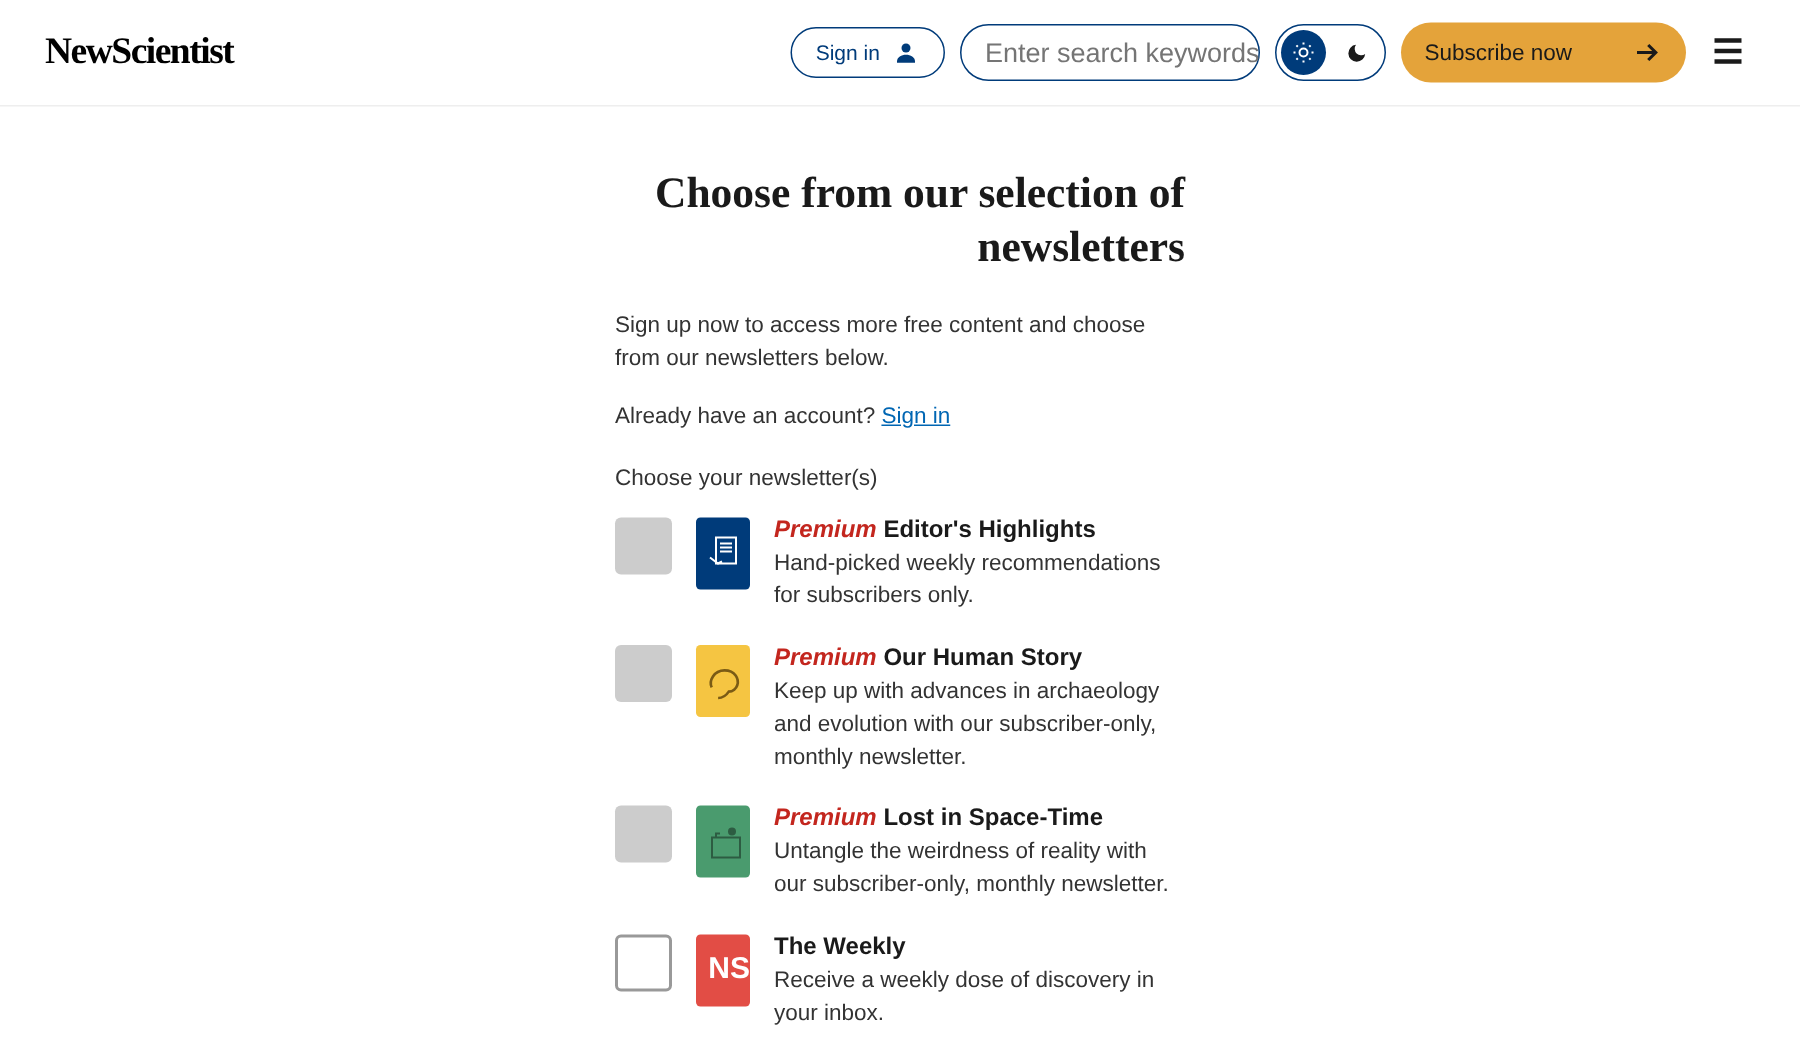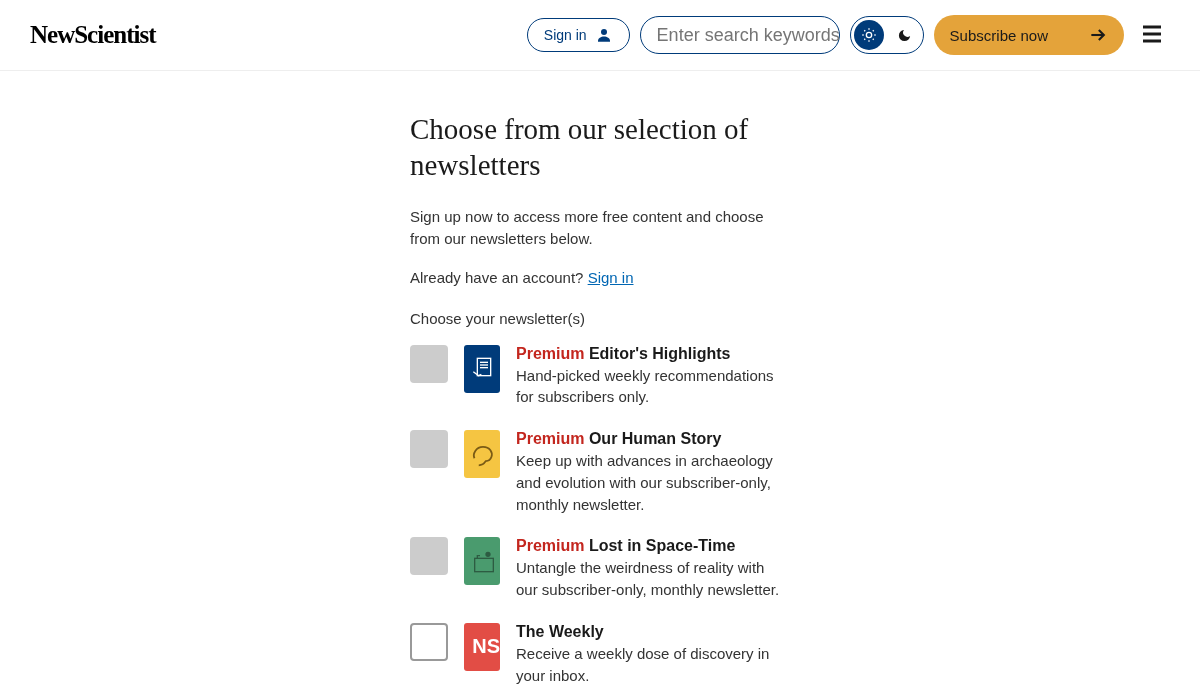--- a/index.html
+++ b/index.html
@@ -10,34 +10,34 @@
     .signin-btn { display: flex; align-items: center; gap: 8px; border: 1px solid #003b7a; border-radius: 22px; padding: 7px 16px; background: #fff; color: #003b7a; font-size: 14px; cursor: pointer; }
     .search-wrap { display: flex; align-items: center; border: 1px solid #003b7a; border-radius: 22px; padding: 3px 3px 3px 16px; width: 200px; background: #fff; }
     .search-input { border: none; outline: none; flex: 1; font-size: 18px; color: #555; background: transparent; }
     .search-btn { width: 30px; height: 30px; border-radius: 50%; background: #003b7a; border: none; display: flex; align-items: center; justify-content: center; cursor: pointer; }
     .theme-toggle { display: flex; align-items: center; gap: 6px; border: 1px solid #003b7a; border-radius: 22px; padding: 3px; background: #fff; cursor: pointer; }
     .theme-sun { width: 30px; height: 30px; border-radius: 50%; background: #003b7a; display: flex; align-items: center; justify-content: center; }
     .theme-moon { width: 30px; height: 30px; display: flex; align-items: center; justify-content: center; }
     .subscribe-btn { display: flex; align-items: center; justify-content: space-between; gap: 40px; background: #e4a33a; border: none; border-radius: 22px; padding: 10px 16px; font-size: 15px; color: #1a1a1a; cursor: pointer; }
     .menu-btn { background: none; border: none; cursor: pointer; padding: 4px; }
     .content { max-width: 420px; margin: 40px auto 0 auto; padding: 0 20px; }
-    h1 { font-family: Georgia, 'Times New Roman', serif; font-weight: 400; font-size: 29px; line-height: 1.25; margin-bottom: 22px; color: #1a1a1a; }
+    h1 { font-family: Georgia, 'Times New Roman', serif; font-weight: 700; font-size: 29px; line-height: 1.25; margin-bottom: 22px; color: #1a1a1a; text-align: right; }
     .intro { font-size: 15px; color: #333; line-height: 1.5; margin-bottom: 18px; }
     .account-line { font-size: 15px; color: #333; margin-bottom: 24px; }
     .signin-link { color: #0066b3; text-decoration: underline; cursor: pointer; }
     .choose-label { font-size: 15px; color: #333; margin-bottom: 18px; }
     .newsletter-list { display: flex; flex-direction: column; gap: 22px; }
     .newsletter-item { display: flex; align-items: flex-start; gap: 16px; }
     .checkbox { width: 38px; height: 38px; flex-shrink: 0; border-radius: 4px; }
     .checkbox.disabled { background: #ccc; border: none; }
     .checkbox.enabled { background: #fff; border: 2px solid #999; }
     .nl-icon { width: 36px; height: 48px; flex-shrink: 0; border-radius: 3px; display: flex; align-items: center; justify-content: flex-end; }
     .nl-text { flex: 1; }
     .nl-title { font-size: 16px; font-weight: 700; color: #1a1a1a; }
-    .premium { color: #c3261e; font-weight: 700; }
+    .premium { color: #c3261e; font-weight: 700; font-style: italic; }
     .nl-desc { font-size: 15px; color: #333; line-height: 1.45; margin-top: 2px; }
   </style>
 </head>
 <body>
 
 <header class="header">
   <div class="logo">NewScientist</div>
   <div class="header-right">
     <button class="signin-btn">
       <span>Sign in</span>

